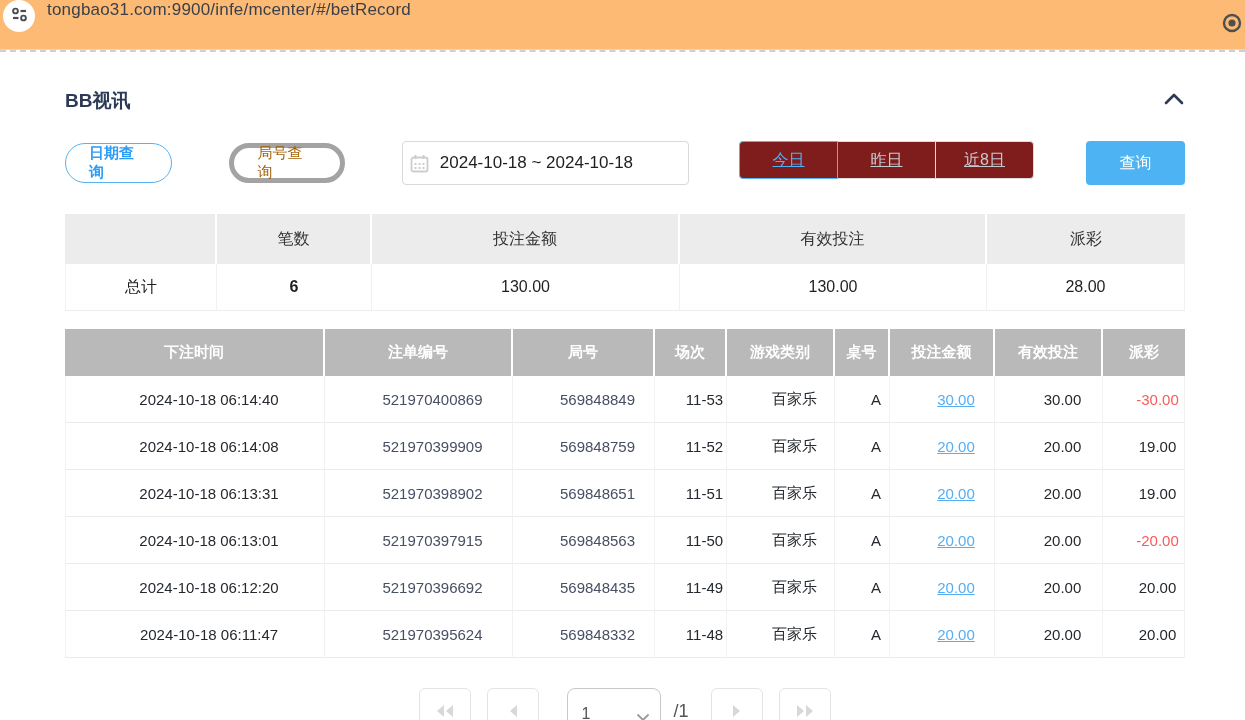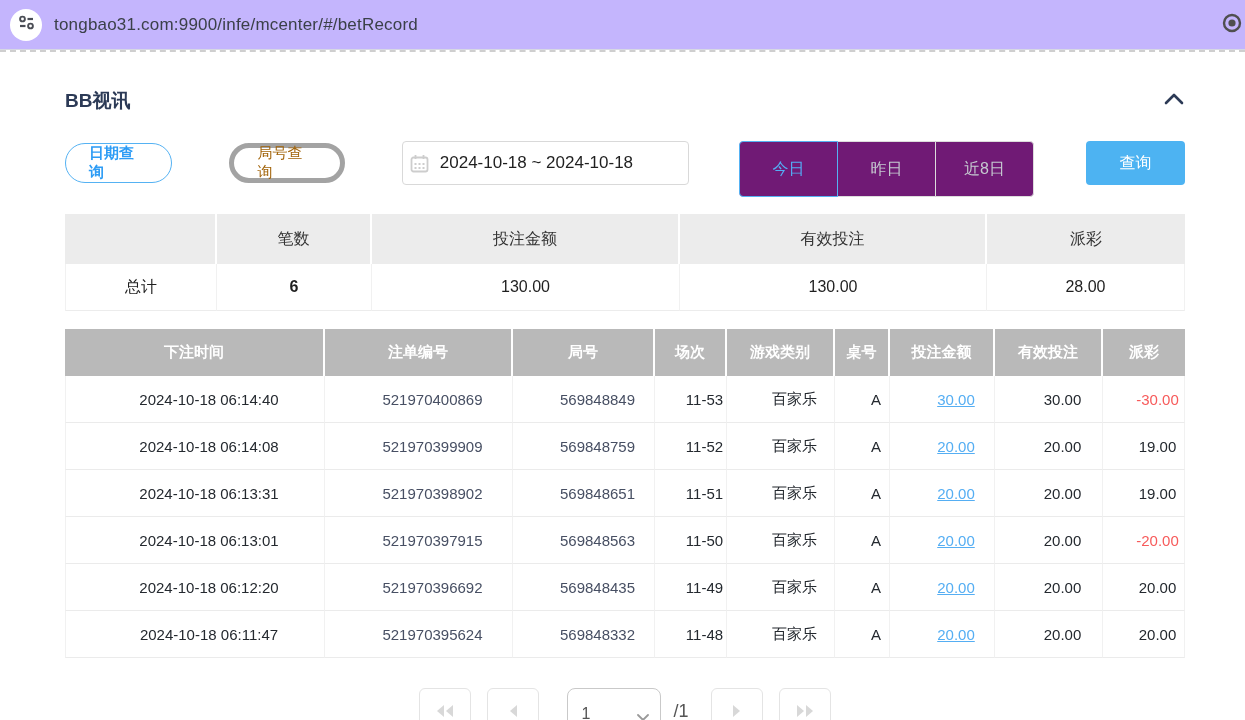--- a/index.html
+++ b/index.html
@@ -1,21 +1,21 @@
 <!DOCTYPE html>
 <html><head>
 <meta charset="utf-8">
 <style>
   * { margin:0; padding:0; box-sizing:border-box; }
   html,body { width:1245px; height:720px; overflow:hidden; background:#fff;
               font-family:"Liberation Sans","DejaVu Sans",sans-serif; }
 
   
-  .urlbar { height:50px; background:#c4b5fd; border-bottom:1px solid #d6d8e4;
-            display:flex; align-items:center; padding:0 10px; position:relative; }
+  .urlbar { height:50px; background:#fdba74; border-bottom:1px solid #d6d8e4;
+            display:flex; align-items:flex-start; padding:0 3px; position:relative; }
   .tune-badge { width:32px; height:32px; border-radius:50%; background:#fff;
                 display:flex; align-items:center; justify-content:center; margin-right:12px; flex:0 0 auto; }
   .url-text { font-size:17px; color:#3b4049; letter-spacing:.2px; }
   .record-badge { position:absolute; right:2px; top:50%; transform:translateY(-50%); }
 
   .dashed-sep { border-top:2px dashed #cfcfcf; height:0; }
 
   
   .content { padding:36px 60px 0 65px; }
 
@@ -29,23 +29,23 @@
           display:flex; align-items:center; font-size:15px; cursor:pointer; }
   .pill.active { border:1px solid #55b2f3; color:#2d9cf5; font-weight:bold; }
   .pill.inactive { border:5px solid #a3a3a3; color:#a16207; margin-left:17px; }
 
   .date-input { margin-left:17px; width:290px; height:44px; border:1px solid #d9d9d9;
                 border-radius:4px; display:flex; align-items:center; padding:0 7px;
                 font-size:17px; color:#1f1f1f; background:#fff; cursor:pointer; }
   .date-input .cal { margin-right:11px; display:flex; }
 
   .seg-group { margin-left:10px; display:flex; height:44px; }
-  .seg { width:99px; height:56px; border:1px solid #dcdcdc; background:#701a75;
+  .seg { width:99px; height:38px; border:1px solid #dcdcdc; background:#7f1d1d;
          display:flex; align-items:center; justify-content:center; font-size:16px;
-         color:#c5c9d0; cursor:pointer; margin-left:-1px; }
+         color:#c5c9d0; cursor:pointer; margin-left:-1px;text-decoration:underline; }
   .seg:first-child { margin-left:0; border-radius:4px 0 0 4px; }
   .seg:last-child { border-radius:0 4px 4px 0; }
   .seg.active { border:1px solid #55b2f3; color:#53aef5; z-index:1; }
 
   .search-btn { margin-left:12px; width:100px; height:44px; background:#4db3f2; color:#fff;
                 border:none; border-radius:4px; font-size:16px; cursor:pointer;
                 font-family:Liberation Serif, serif; }
 
   
   .summary { margin-top:29px; width:1120px; }

